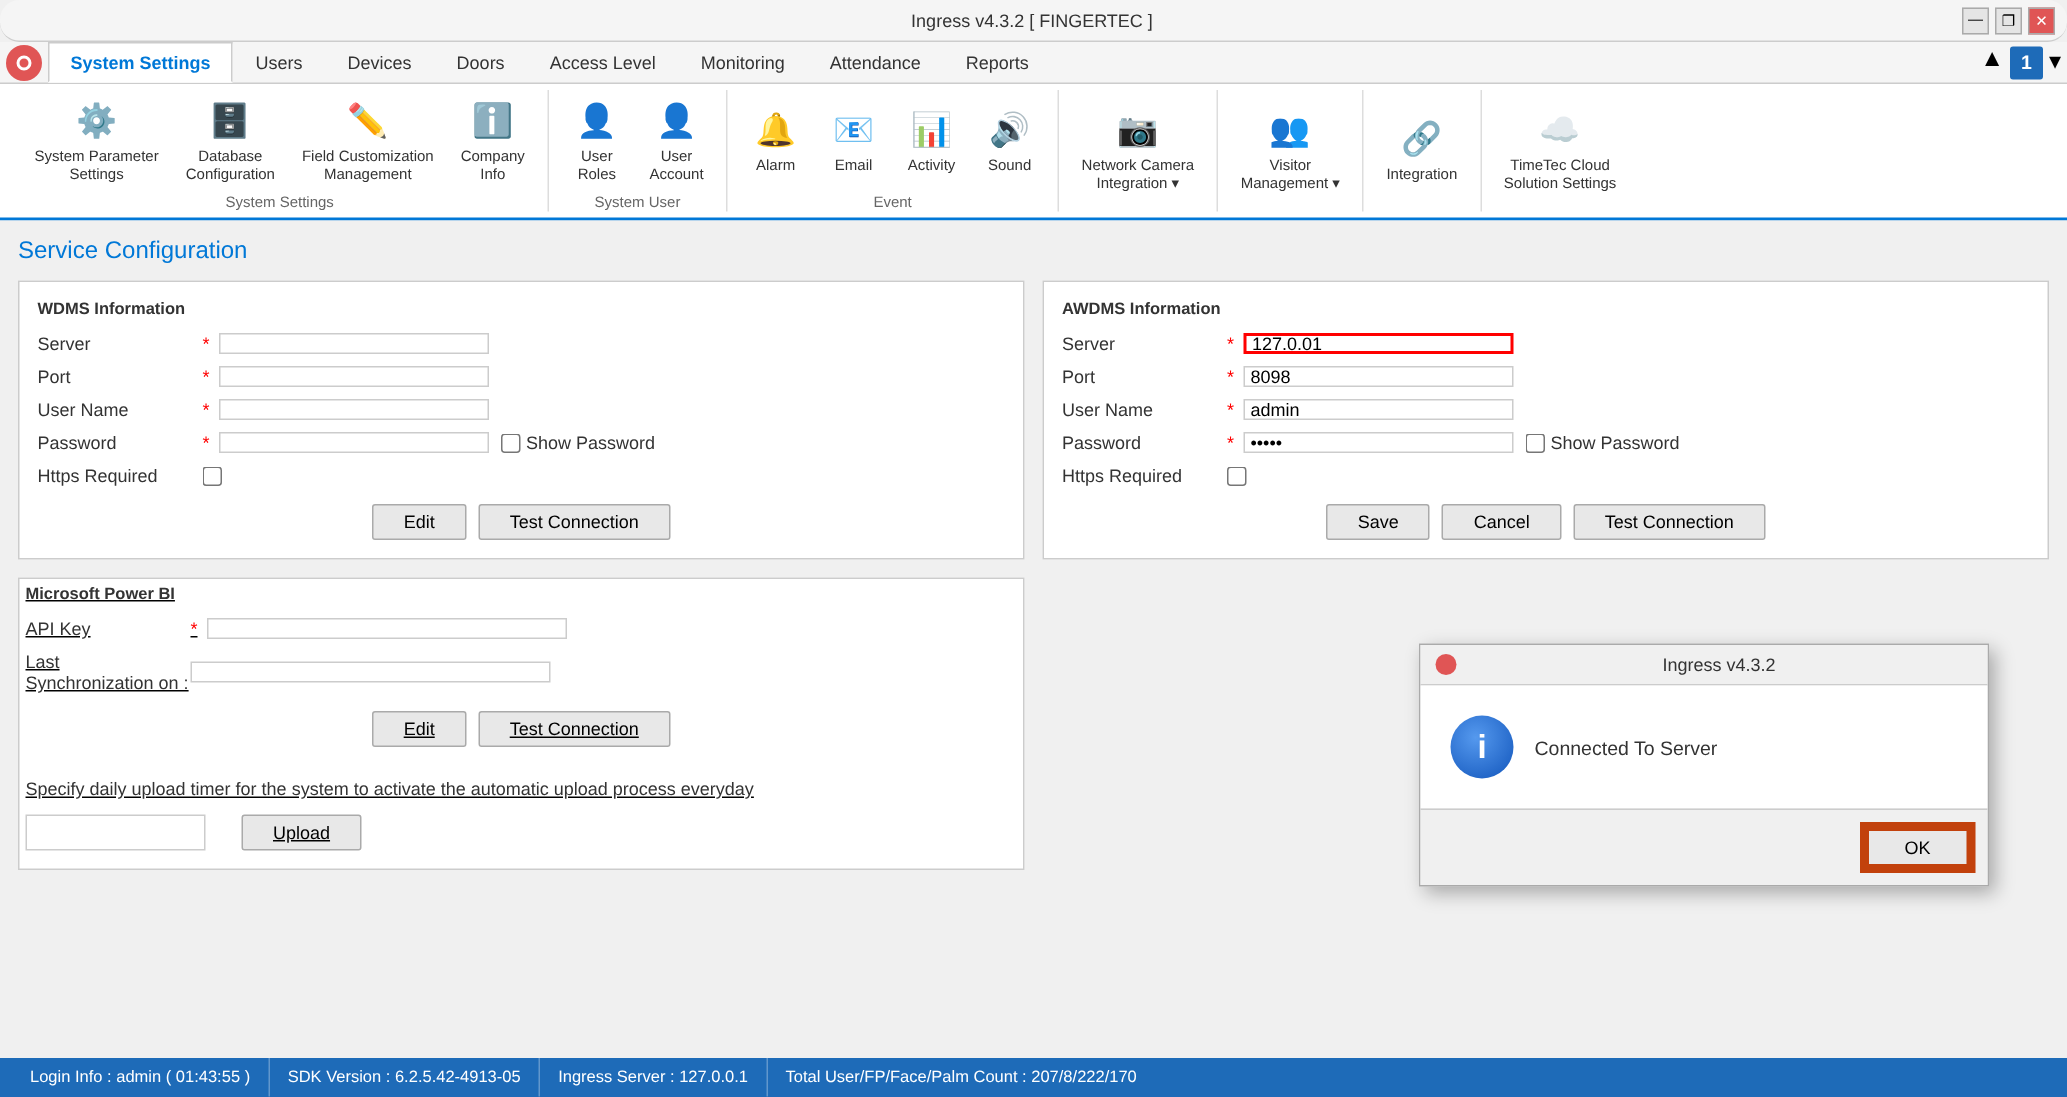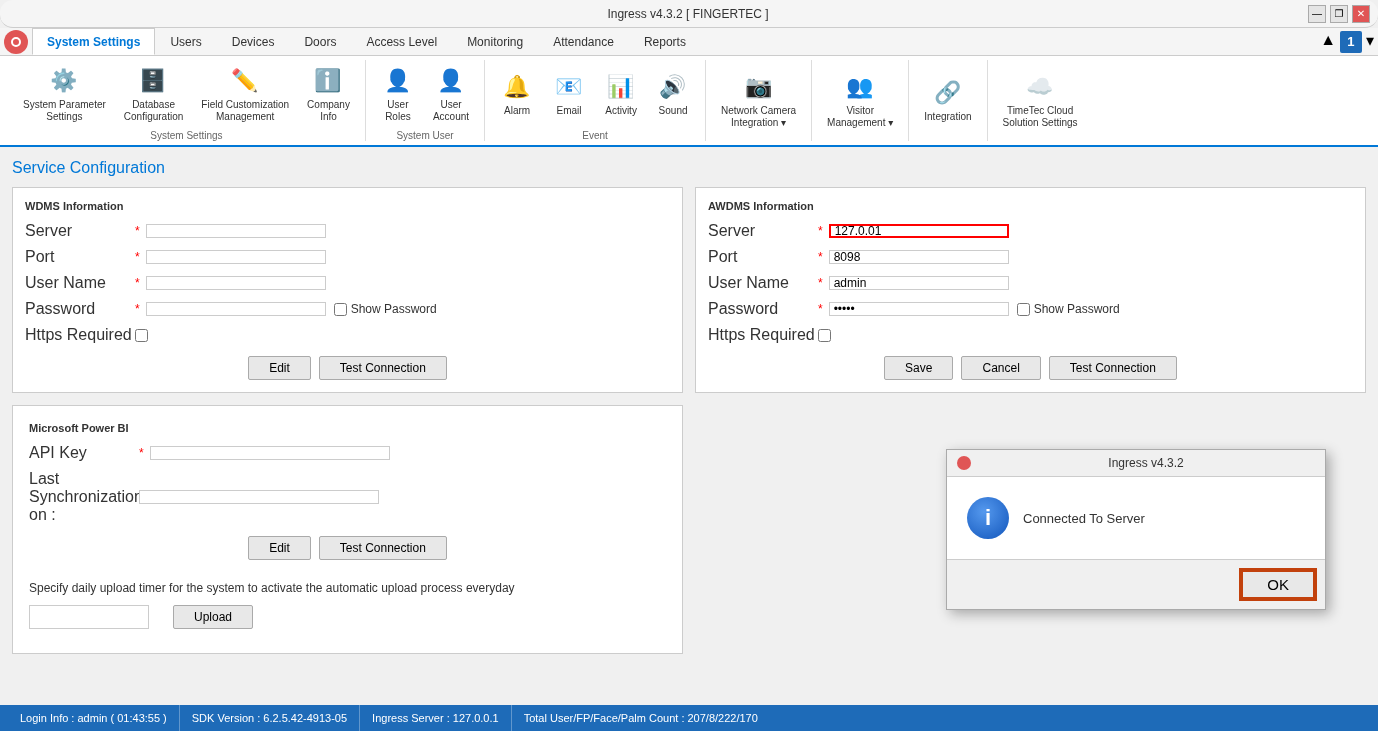--- a/index.html
+++ b/index.html
@@ -135,21 +135,21 @@
       color: #333;
       margin-bottom: 10px;
     }
     .form-row {
       display: flex;
       align-items: center;
       margin-bottom: 8px;
     }
     .form-label {
       width: 110px;
-      font-size: 16px;
+      font-size: 12px;
       color: #333;
       flex-shrink: 0;
     }
     .required-star {
       color: red;
       margin-right: 6px;
       font-size: 12px;
     }
     .form-input {
       border: 1px solid #ccc;
@@ -187,21 +187,22 @@
     
     .bottom-grid {
       display: grid;
       grid-template-columns: 1fr 1fr;
       gap: 12px;
       margin-top: 12px;
     }
     .powerbi-section {
       background: #fff;
       border: 1px solid #ccc;
-      padding: 16px;
+      padding: 4px;
+      text-decoration: underline;
     }
     .upload-section {
       margin-top: 12px;
       padding: 8px 0;
     }
     .upload-text {
       font-size: 12px;
       color: #333;
       margin-bottom: 8px;
       line-height: 1.4;
@@ -264,24 +265,24 @@
     .dialog-message { font-size: 13px; color: #333; }
     .dialog-footer {
       background: #f0f0f0;
       border-top: 1px solid #ccc;
       padding: 8px;
       display: flex;
       justify-content: flex-end;
     }
     .dialog-ok-btn {
       padding: 4px 24px;
-      border: 4px solid #c2410c;
+      border: 6px solid #c2410c;
       background: #e8e8e8;
       cursor: pointer;
-      font-size: 15px;
+      font-size: 12px;
     }
 
     
     .status-bar {
       background: #1e6bb8;
       color: white;
       height: 26px;
       display: flex;
       align-items: center;
       padding: 0 8px;

